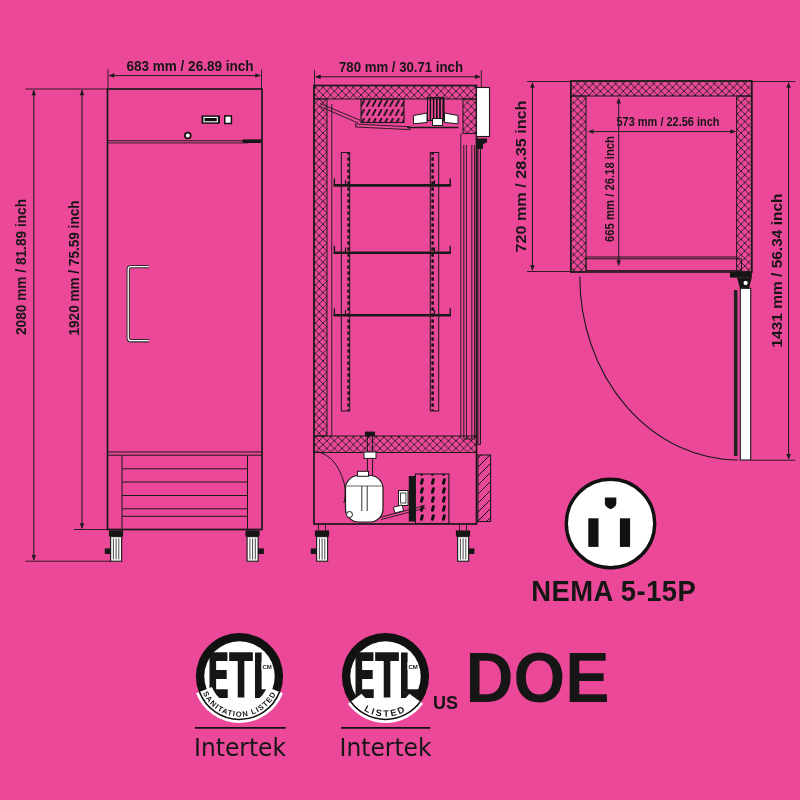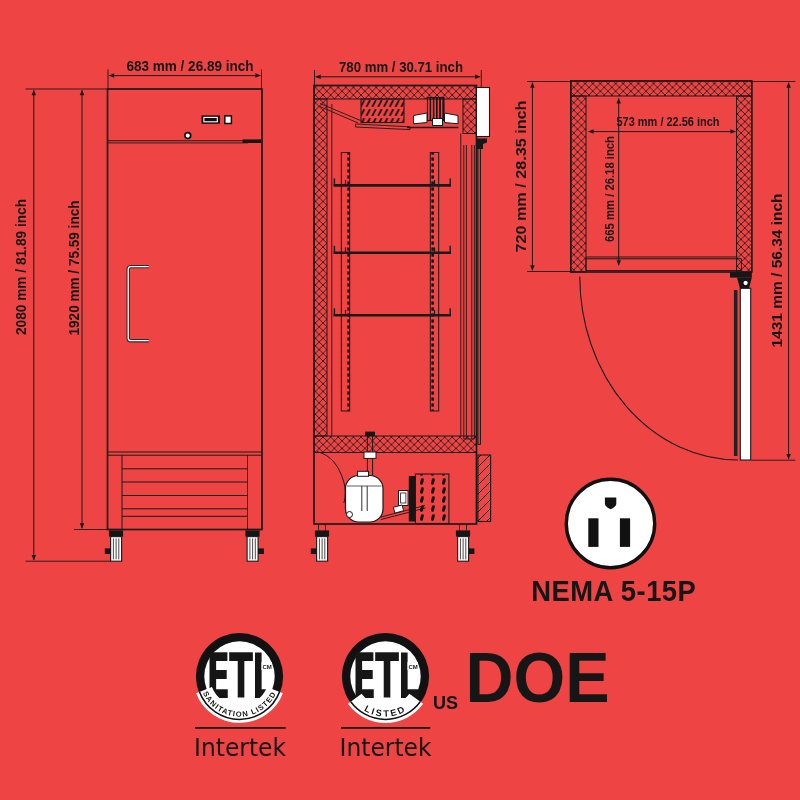--- a/index.html
+++ b/index.html
@@ -1,16 +1,16 @@
 <!DOCTYPE html>
 <html><head>
 <meta charset="utf-8">
 <style>
   html,body{margin:0;padding:0;background:#ffffff;}
-  #canvas{position:relative;width:800px;height:800px;background:#ef4444;overflow:hidden;}
+  #canvas{position:relative;width:800px;height:800px;background:#ec4899;overflow:hidden;}
   svg{display:block;}
   svg text{fill:#161616;font-family:"Liberation Sans",sans-serif;font-weight:bold;}
   .dim-label{font-size:14.5px;}
   .dim-label-sm{font-size:13px;}
   .nema-label{font-size:29px;letter-spacing:0.5px;}
   .doe-label{font-size:70px;}
   .intertek-label{font-family:"DejaVu Sans",sans-serif;font-weight:normal;font-size:24.5px;}
   .etl-mono{font-family:"DejaVu Sans",sans-serif;font-size:63px;letter-spacing:-2.5px;}
   .arc-text{font-size:7.6px;letter-spacing:1.05px;}
   .arc-text-2{font-size:9.2px;letter-spacing:2.1px;}

